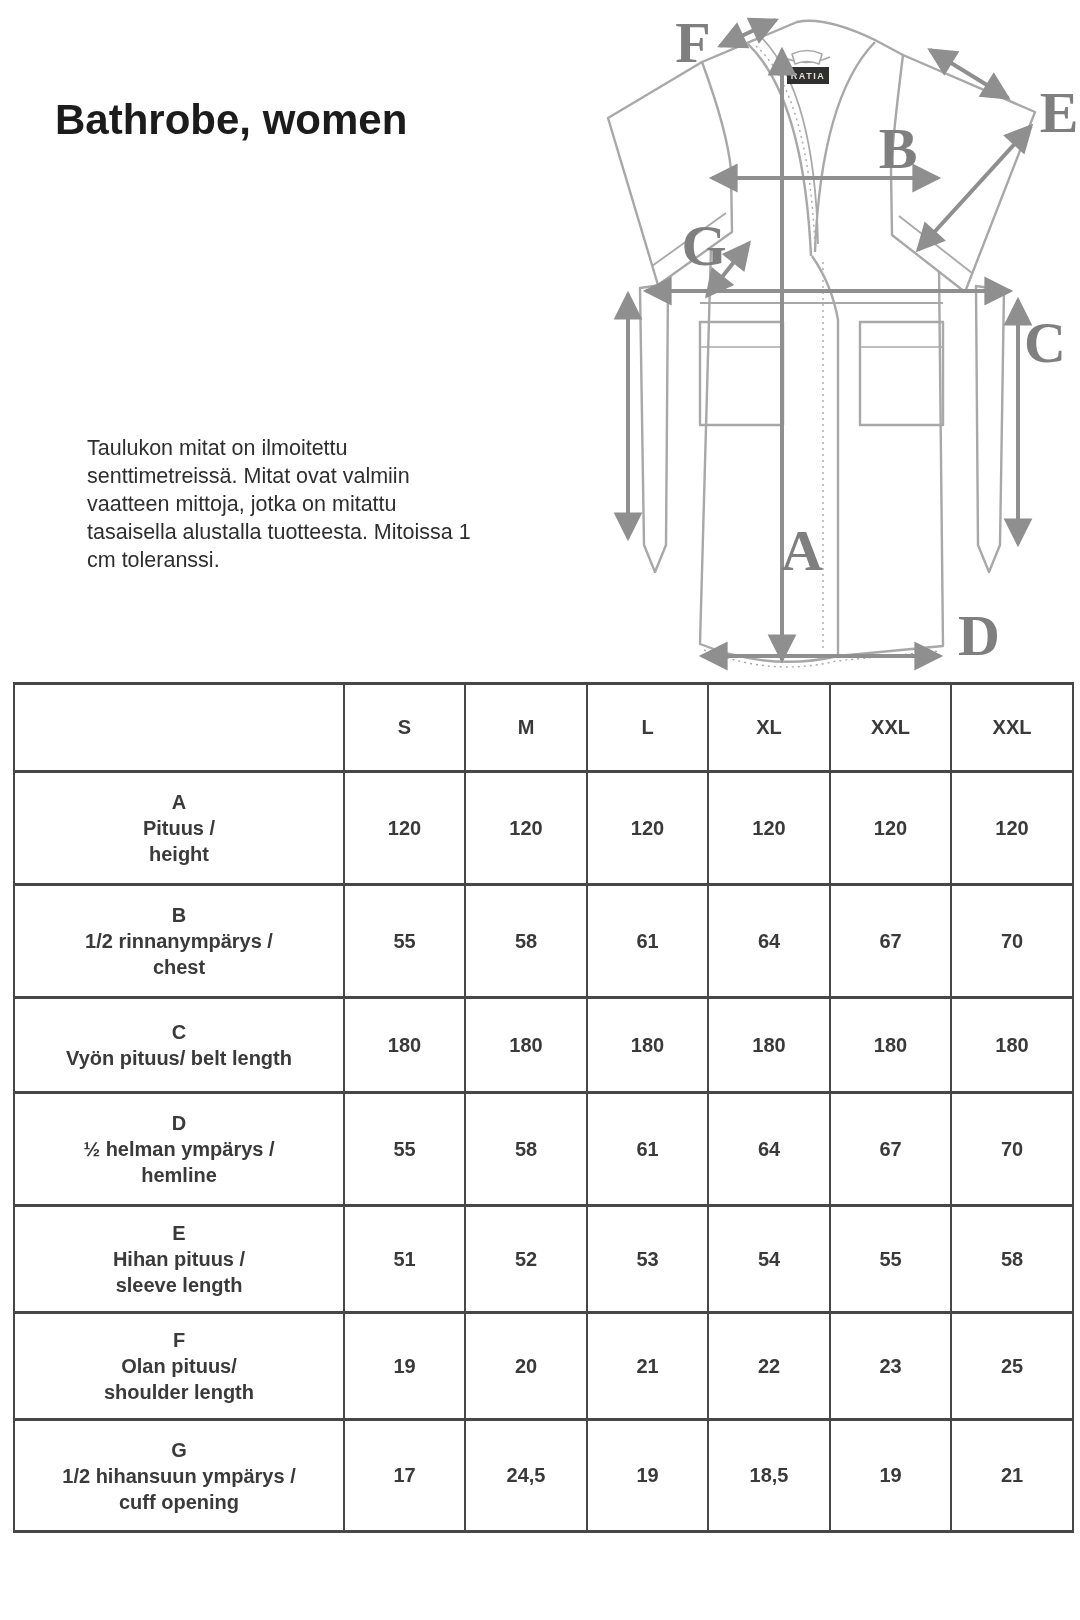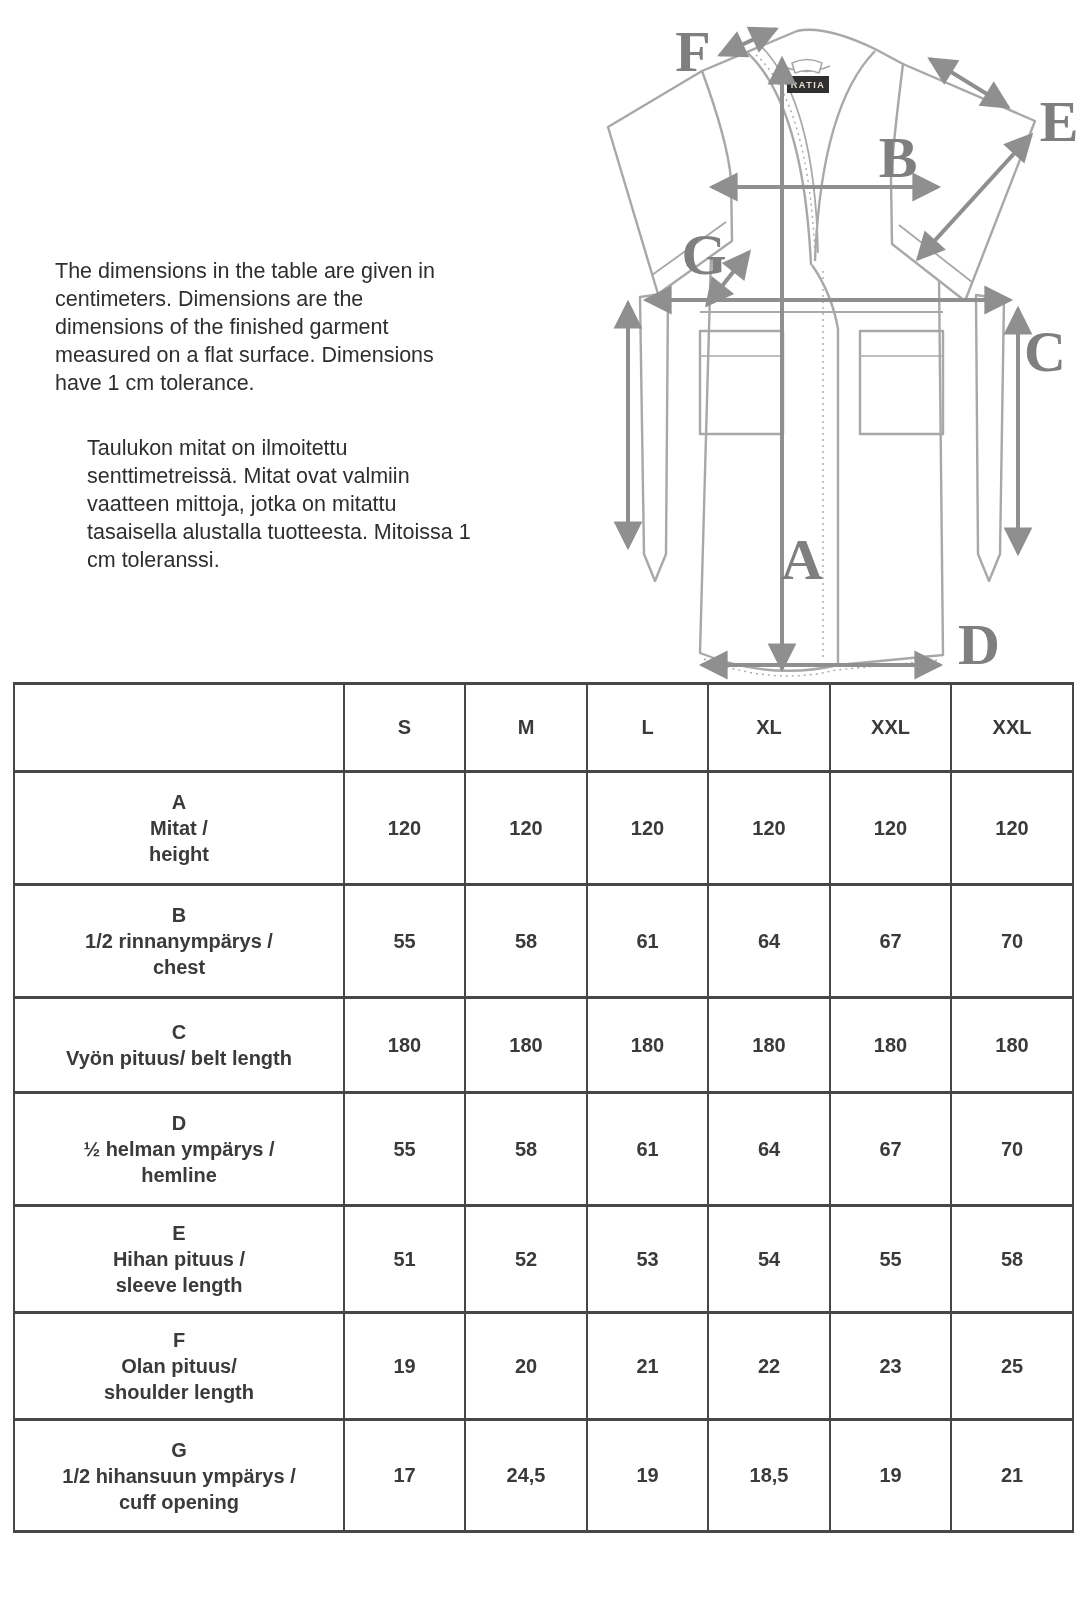--- a/index.html
+++ b/index.html
@@ -12,21 +12,21 @@
     position:absolute;left:55px;top:96px;margin:0;
     font-size:42px;font-weight:bold;letter-spacing:0px;color:#1c1c1c;
   }
   .desc{
     position:absolute;left:55px;width:440px;margin:0;
     font-size:21.5px;line-height:28px;color:#2e2e2e;
     white-space:pre-line;
   }
   .desc-en{top:257px;}
   .desc-fi{top:434px;margin-left:32px;}
-  .diagram{position:absolute;left:580px;top:9px;width:500px;height:672px;}
+  .diagram{position:absolute;left:580px;top:0px;width:500px;height:672px;}
   .diagram svg{display:block;}
 
   
   .size-table{
     position:absolute;left:13px;top:682px;width:1059px;
     border-collapse:collapse;table-layout:fixed;
     font-size:20px;font-weight:bold;color:#3a3a3a;
   }
   .size-table th,.size-table td{
     border-left:2px solid #474747;border-right:2px solid #474747;
@@ -48,26 +48,22 @@
   .dim-letter{
     fill:#7f7f7f;font-family:"Liberation Serif","DejaVu Serif",serif;
     font-weight:bold;font-size:58px;
   }
 </style>
 </head>
 <body>
 
 <div class="page">
 
-
-  <p class="desc desc-en">The dimensions in the table are given in
-centimeters. Dimensions are the
-dimensions of the finished garment
-measured on a flat surface. Dimensions
-have 1 cm tolerance.</p>
+  <h1 class="title">Bathrobe, women</h1>
+
 
   <p class="desc desc-fi">Taulukon mitat on ilmoitettu
 senttimetreissä. Mitat ovat valmiin
 vaatteen mittoja, jotka on mitattu
 tasaisella alustalla tuotteesta. Mitoissa 1
 cm toleranssi.</p>
 
   <div class="diagram">
     <svg width="500" height="672" viewBox="0 0 500 672" xmlns="http://www.w3.org/2000/svg">
       <defs>
@@ -156,21 +152,21 @@
           <th>L</th>
           <th>XL</th>
           <th>XXL</th>
           <th>XXL</th>
         </tr>
     </thead>
     <tbody>
         <tr>
           <td class="label-cell">
             <div>A</div>
-            <div>Mitat /</div>
+            <div>Pituus /</div>
             <div>height</div>
           </td>
           <td>120</td>
           <td>120</td>
           <td>120</td>
           <td>120</td>
           <td>120</td>
           <td>120</td>
         </tr>
         <tr>

